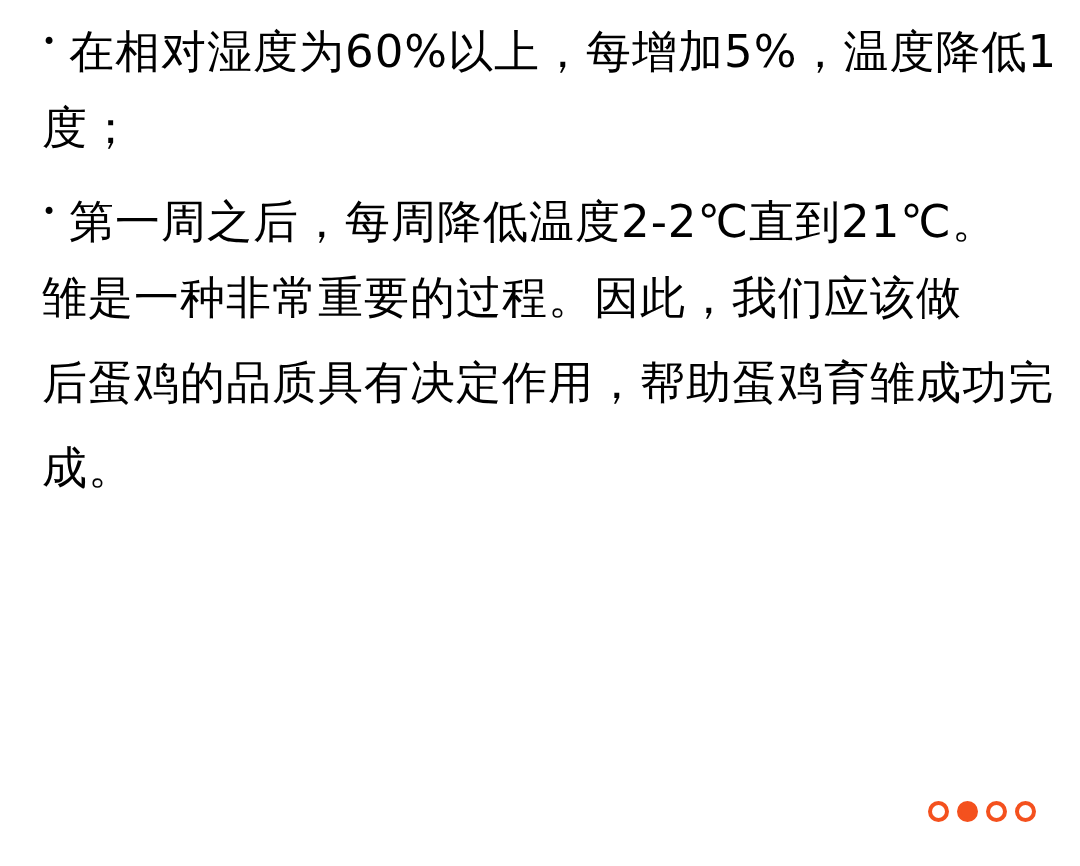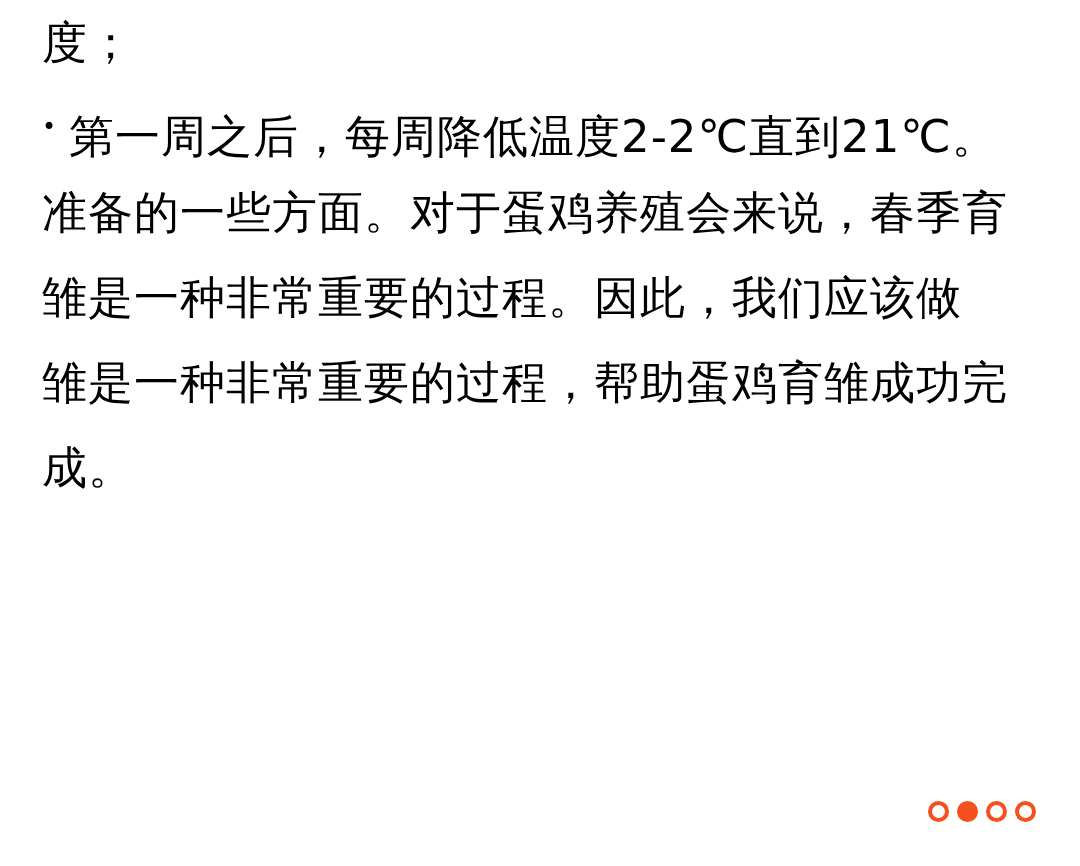--- a/index.html
+++ b/index.html
@@ -58,31 +58,31 @@
   .dot.active {
     background: var(--accent);
   }
 </style>
 </head>
 <body>
 
 <div class="article">
 
   <div>
+    <div class="line"><span class="bullet-glyph">•</span><span>在相对湿度为60%以上，每增加5%，温度降低1</span></div>
     <div class="line"><span>度；</span></div>
   </div>
 
   <div>
     <div class="line"><span class="bullet-glyph">•</span><span>第一周之后，每周降低温度2-2℃直到21℃。</span></div>
   </div>
 
   <div>
-    <div class="line"><span>准备的一些方面。对于蛋鸡养殖会来说，春季育</span></div>
     <div class="line"><span>雏是一种非常重要的过程。因此，我们应该做</span></div>
-    <div class="line"><span>雏是一种非常重要的过程，帮助蛋鸡育雏成功完</span></div>
+    <div class="line"><span>后蛋鸡的品质具有决定作用，帮助蛋鸡育雏成功完</span></div>
     <div class="line"><span>成。</span></div>
   </div>
 
 </div>
 
 <div class="pagination">
   <span class="dot"></span>
   <span class="dot active"></span>
   <span class="dot"></span>
   <span class="dot"></span>

